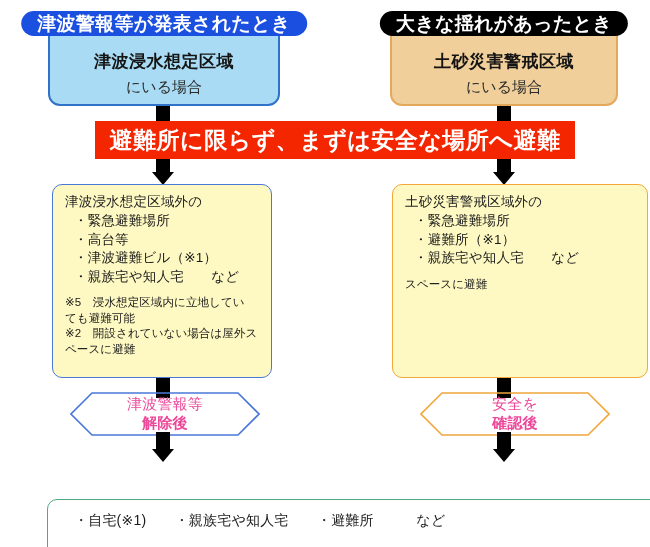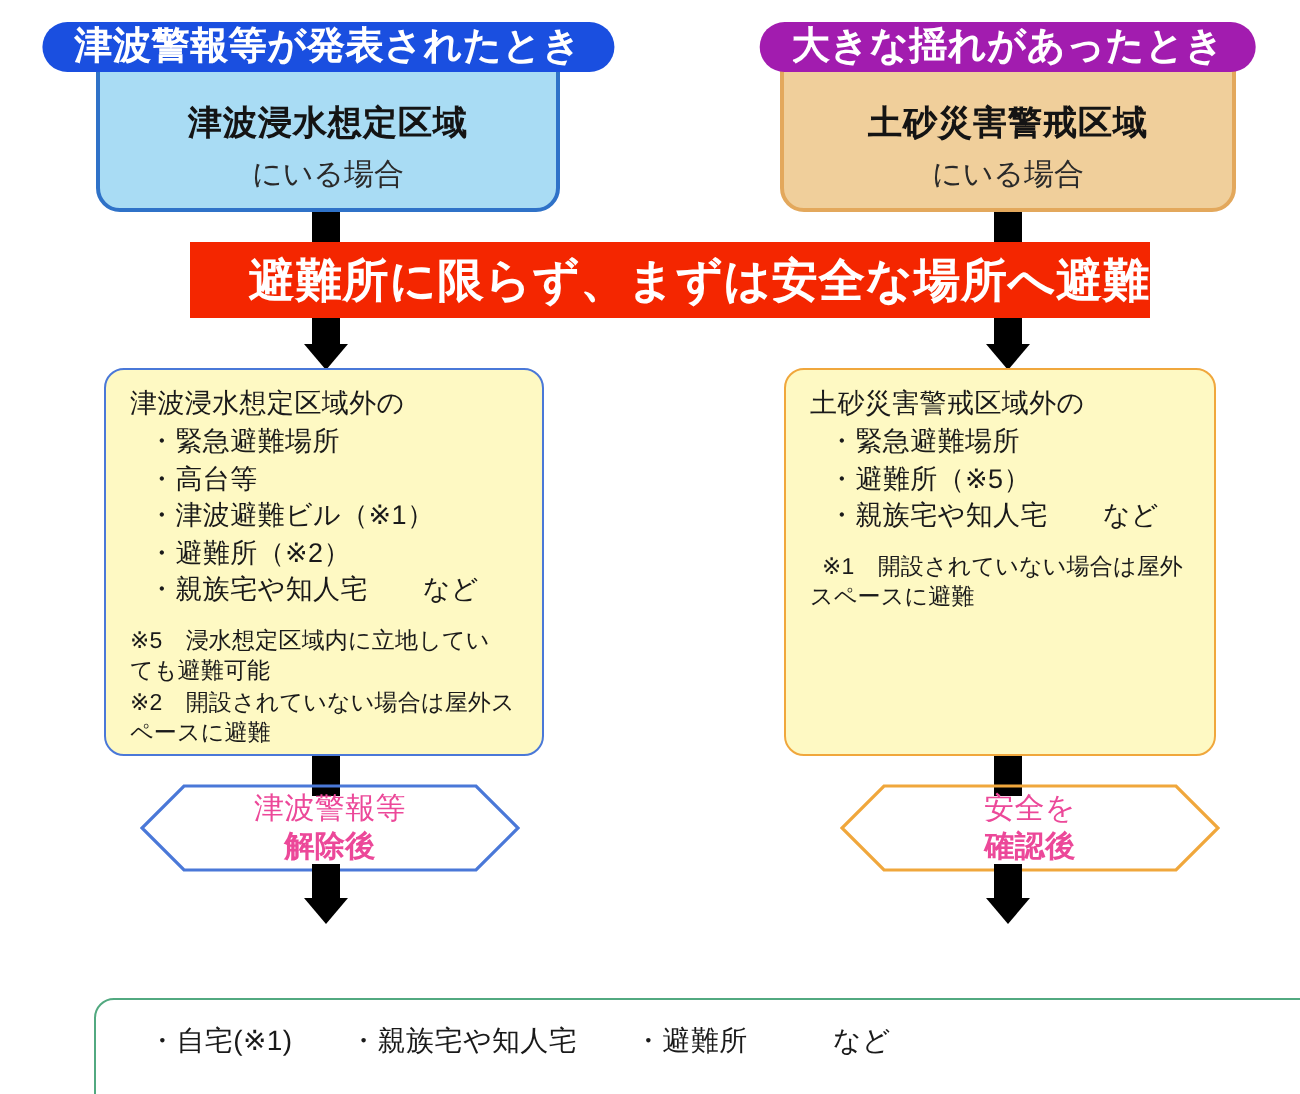--- a/index.html
+++ b/index.html
@@ -57,21 +57,21 @@
     color: #ffffff;
     font-weight: bold;
     font-size: 19px;
     line-height: 25px;
     height: 25px;
     padding: 0 16px;
     white-space: nowrap;
     letter-spacing: 0.3px;
   }
   .cond-badge.blue { background: #1a4fe0; }
-  .cond-badge.tan  { background: #a21caf; }
+  .cond-badge.tan  { background: #000000; }
   .cond-title {
     margin-top: 26px;
     font-size: 17px;
     font-weight: bold;
     color: #141414;
     letter-spacing: 0.5px;
   }
   .cond-sub {
     margin-top: 5px;
     font-size: 15px;
@@ -81,21 +81,21 @@
   
   .red-banner {
     position: absolute;
     background: #f42600;
     color: #ffffff;
     font-weight: bold;
     font-size: 23px;
     letter-spacing: 0.5px;
     display: flex;
     align-items: center;
-    justify-content: flex-end;
+    justify-content: center;
     text-align: center;
   }
 
   
   .list-box {
     position: absolute;
     background: #fef9c3;
     border-radius: 10px;
     box-sizing: border-box;
     padding: 8px 10px 8px 12px;
@@ -207,40 +207,38 @@
 
   <div class="conn" style="left:497px; top:159px; width:14px; height:14px;"></div>
   <div class="arrowhead" style="left:493px; top:172px;"></div>
 
   <div class="list-box blue" style="left:52px; top:184px; width:220px; height:194px;">
     <div class="list-head">津波浸水想定区域外の</div>
     <ul class="list-items">
       <li>・緊急避難場所</li>
       <li>・高台等</li>
       <li>・津波避難ビル（※1）</li>
-      <li>・避難所（※2）</li>
       <li>・親族宅や知人宅　　など</li>
     </ul>
     <div class="notes">
       <div class="note-line">※5　浸水想定区域内に立地してい</div>
       <div class="note-line">ても避難可能</div>
       <div class="note-line">※2　開設されていない場合は屋外ス</div>
       <div class="note-line">ペースに避難</div>
     </div>
   </div>
 
-  <div class="list-box orange" style="left:392px; top:184px; width:216px; height:194px;">
+  <div class="list-box orange" style="left:392px; top:184px; width:256px; height:194px;">
     <div class="list-head">土砂災害警戒区域外の</div>
     <ul class="list-items">
       <li>・緊急避難場所</li>
-      <li>・避難所（※5）</li>
+      <li>・避難所（※1）</li>
       <li>・親族宅や知人宅　　など</li>
     </ul>
     <div class="notes">
-      <div class="note-line indent">※1　開設されていない場合は屋外</div>
       <div class="note-line">スペースに避難</div>
     </div>
   </div>
 
   <div class="conn" style="left:156px; top:378px; width:14px; height:20px;"></div>
   <div class="conn" style="left:497px; top:378px; width:14px; height:20px;"></div>
 
   <div class="hexwrap" style="left:70px; top:392px; width:190px; height:44px;">
     <svg width="190" height="44" viewBox="0 0 190 44">
       <polygon points="22,1 168,1 189,22 168,43 22,43 1,22" fill="none" stroke="#4a78d8" stroke-width="1.6"></polygon>

